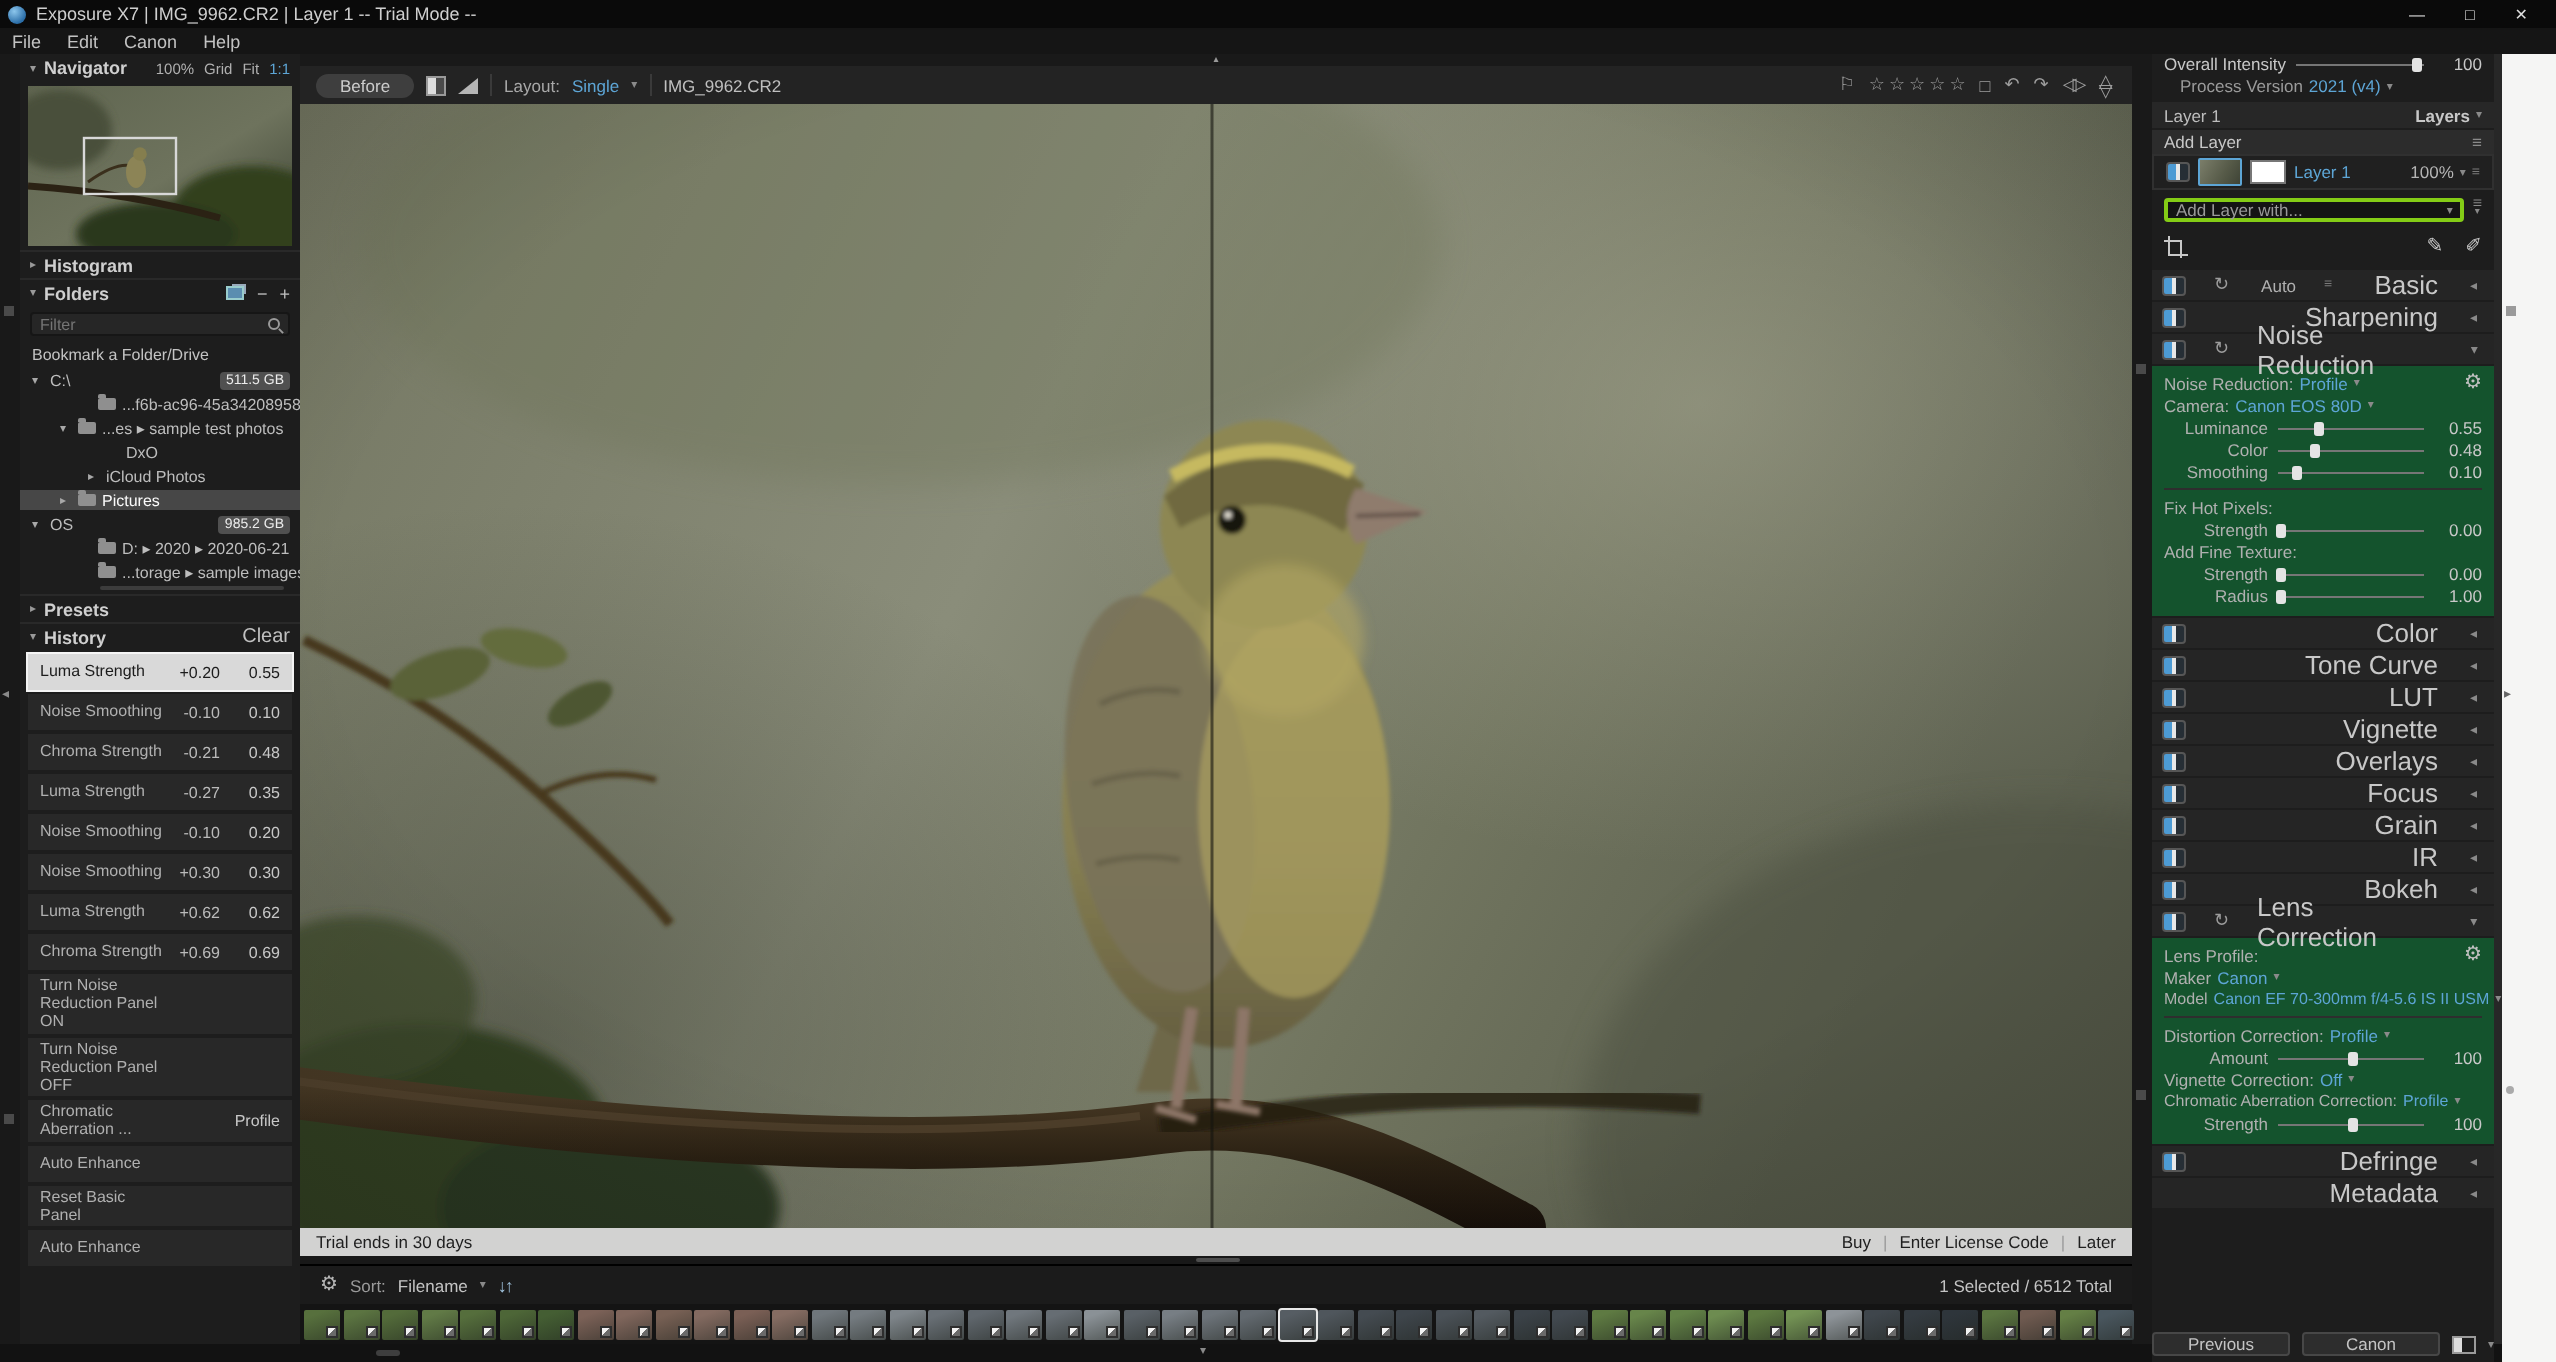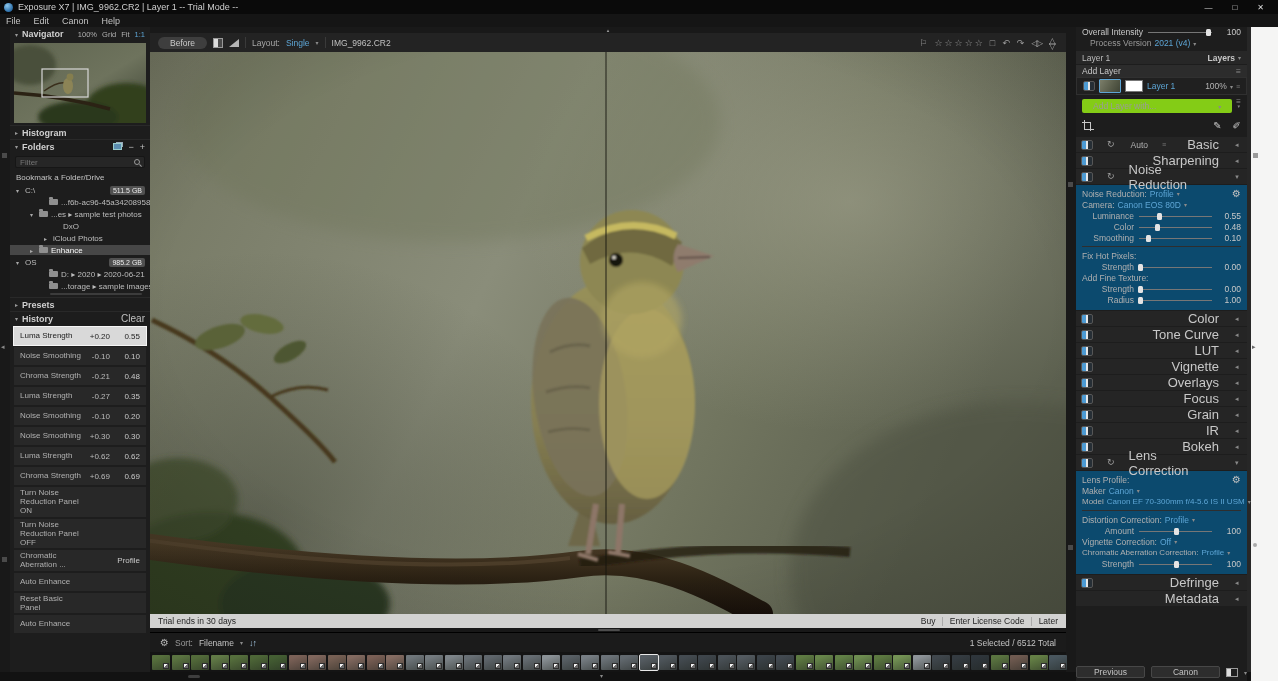--- a/index.html
+++ b/index.html
@@ -102,36 +102,36 @@
 .layers-head .right{margin-left:auto;display:flex;gap:3px;align-items:center;color:#c8c8c8;font-weight:bold;font-size:8.5px}
 .addlayer{height:12px;background:#2c2c2c;margin-top:1px;display:flex;align-items:center;padding:0 6px;color:#c8c8c8}
 .addlayer .i-menu{margin-left:auto;color:#8a8a8a}
 .layer-row{height:18px;display:flex;align-items:center;gap:4px;padding:0 6px;background:#202020;border:1px solid #303030}
 .toggle{width:12px;height:10px;border-radius:2px;border:1px solid #565656;background:linear-gradient(to right,#4d9bd4 0 4px,#e8e8e8 4px 6px,#262e35 6px);flex:none}
 .layer-thumb{width:22px;height:14px;border:1px solid #5da5d5;border-radius:1px;background:linear-gradient(120deg,#7b7e6a,#565a48 60%,#3f4436);flex:none}
 .layer-mask{width:18px;height:12px;background:#fff;border:1px solid #777;flex:none}
 .layer-name{color:#5da5d5}
 .layer-right{margin-left:auto;display:flex;gap:3px;align-items:center;color:#b5b5b5}
 .addwith-row{display:flex;align-items:flex-start;margin:4px 6px 0;gap:4px}
-.addwith-box{flex:1;height:12px;background:#141414;border:7px solid #84cc16;border-radius:2px;display:flex;align-items:center;padding:0 4px;color:#9a9a9a}
+.addwith-box{flex:1;height:12px;background:#141414;border:2px solid #84cc16;border-radius:2px;display:flex;align-items:center;padding:0 4px;color:#9a9a9a}
 .addwith-box .cd{margin-left:auto}
 .mini-stack{display:flex;flex-direction:column;align-items:center;color:#8a8a8a;font-size:8px;line-height:5px}
 .mini-stack .cd{font-size:5px}
 .tools-row{display:flex;align-items:center;margin:6px 6px 5px;height:13px;color:#c8c8c8}
 .crop-icon{position:relative;width:11px;height:11px;display:inline-block}
 .crop-icon::before{content:'';position:absolute;left:2px;top:0;width:9px;height:9px;border-left:1.5px solid #c8c8c8;border-bottom:1.5px solid #c8c8c8}
 .crop-icon::after{content:'';position:absolute;left:0;top:2px;width:8px;height:8px;border-top:1.5px solid #c8c8c8;border-right:1.5px solid #c8c8c8}
 .tools-right{margin-left:auto;display:flex;gap:11px;font-size:10px}
 .section-row{height:15px;background:#252525;margin-bottom:1px;display:flex;align-items:center;gap:14px;padding:0 5px}
 .section-label{margin-left:auto;font-size:13px;font-weight:normal;color:#c8c8c8}
 .collapse-caret{font-size:7px;color:#8a8a8a;margin-left:2px;width:7px}
 .reset-icon{font-size:9px;color:#9c9c9c;line-height:9px}
 .auto-label{color:#b0b0b0;margin-left:2px}
 .mini-menu{font-size:7px;color:#7a7a7a}
-.body-panel{background:#0c4a6e;padding:3px 6px 5px;margin-bottom:1px}
+.body-panel{background:#14532d;padding:3px 6px 5px;margin-bottom:1px}
 .kv-row{display:flex;align-items:center;height:11px;gap:3px;color:#b0b0b0}
 .kv-row .i-gear{margin-left:auto;color:#c0c0c0;font-size:10px}
 .sl-row{display:flex;align-items:flex-end;height:11px;gap:5px}
 .sl-label{width:52px;text-align:right;color:#b0b0b0;flex:none}
 .sl-row.wide .sl-label{width:auto;text-align:left;color:#c8c8c8}
 .sl-track{flex:1;position:relative;height:9px}
 .sl-track::before{content:'';position:absolute;left:0;right:0;top:4px;height:1px;background:#767676}
 .sl-knob{position:absolute;top:1px;width:5px;height:7px;background:#e4e4e4;border-radius:1.5px;margin-left:-2px}
 .sl-value{width:24px;text-align:right;color:#c8c8c8;flex:none}
 .sub-head{height:11px;display:flex;align-items:center;color:#b0b0b0}
@@ -250,21 +250,21 @@
         <span class="tree-arrow"></span>
         <span class="tree-label">DxO</span>
       </div>
       <div class="tree-row" style="padding-left: 34px;">
         <span class="tree-arrow i-caret-r"></span>
         <span class="tree-label">iCloud Photos</span>
       </div>
       <div class="tree-row selected" style="padding-left: 20px;">
         <span class="tree-arrow i-caret-r"></span>
         <span class="folder-glyph"></span>
-        <span class="tree-label">Enhance</span>
+        <span class="tree-label">Pictures</span>
       </div>
       <div class="tree-row" style="padding-left: 6px;">
         <span class="tree-arrow i-caret-d"></span>
         <span class="tree-label">OS</span>
         <span class="drive-badge">985.2 GB</span>
       </div>
       <div class="tree-row" style="padding-left: 30px;">
         <span class="tree-arrow"></span>
         <span class="folder-glyph"></span>
         <span class="tree-label">D: ▸ 2020 ▸ 2020-06-21</span>

